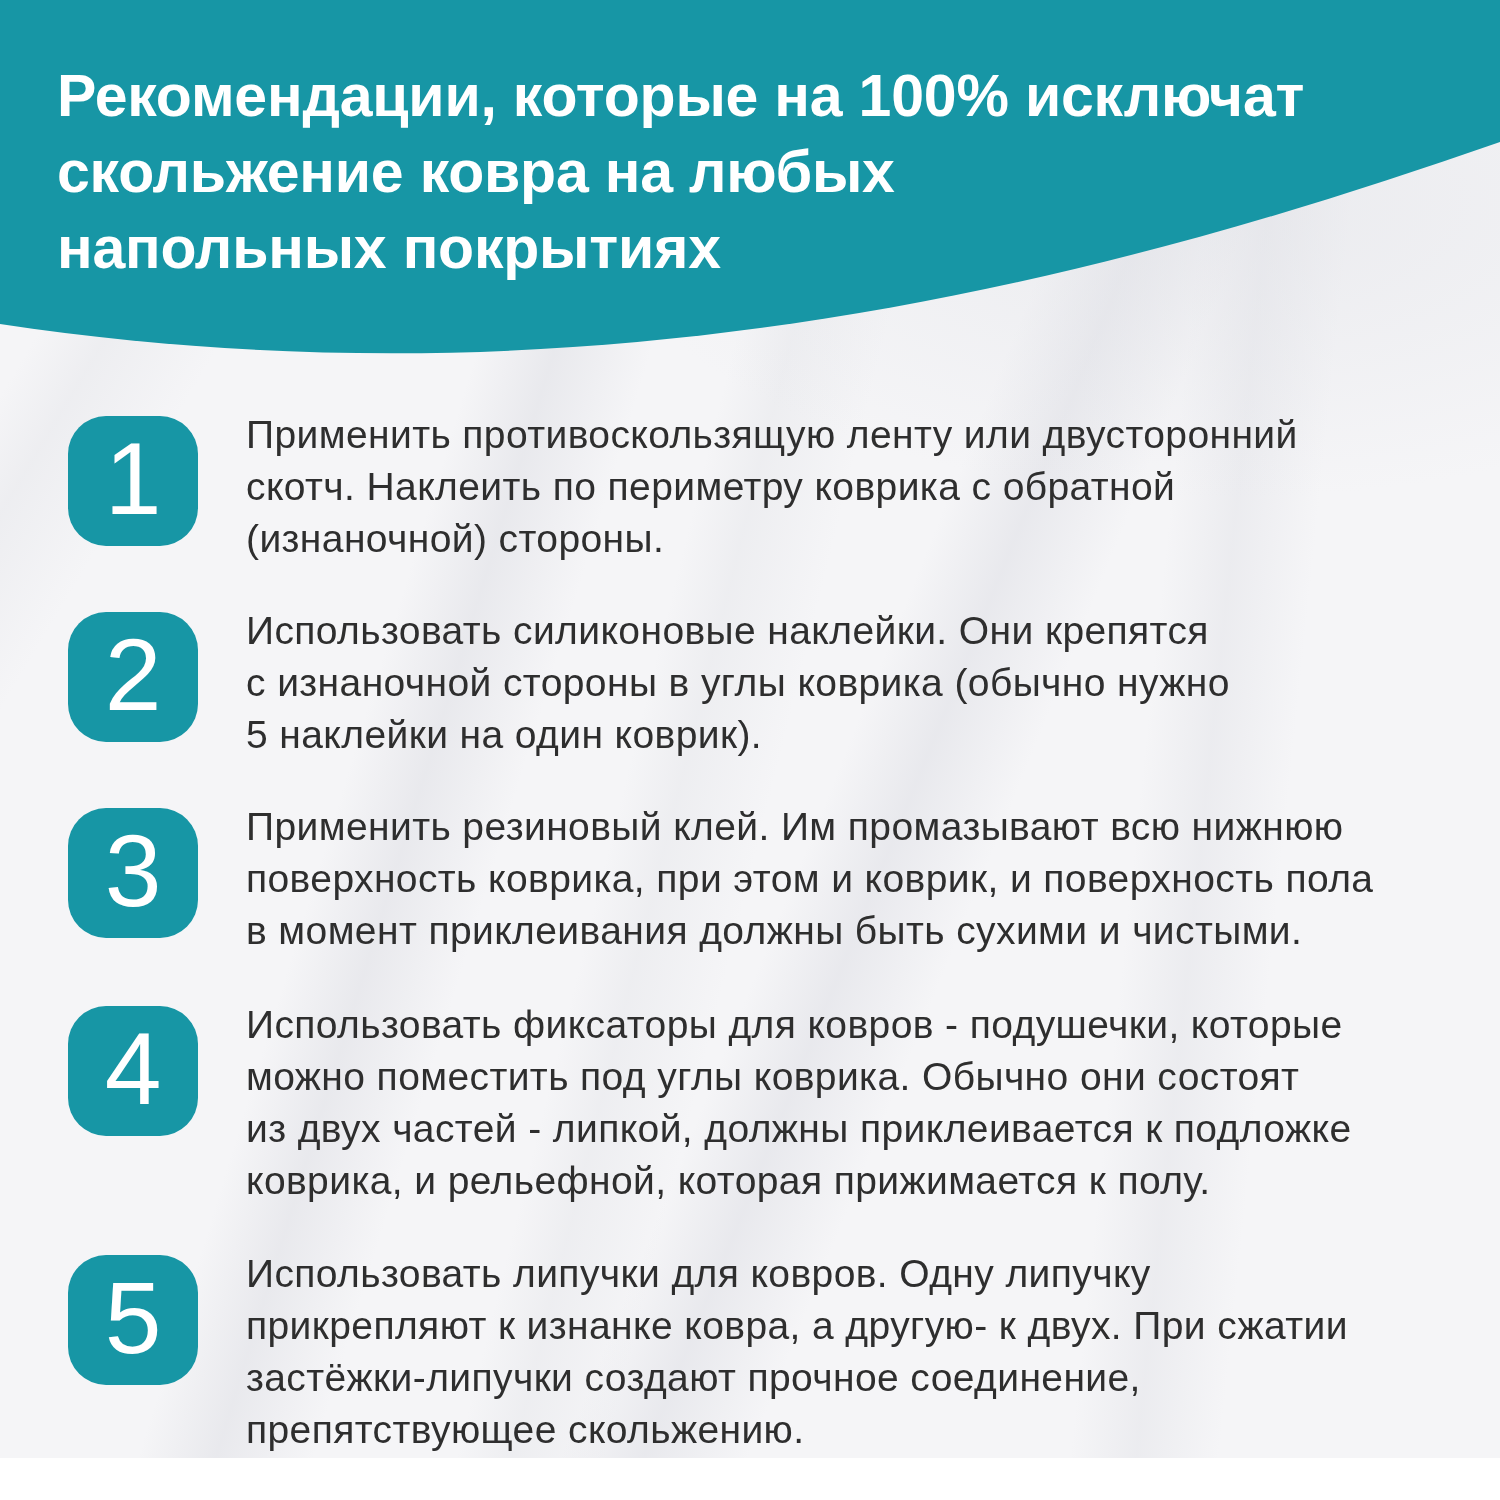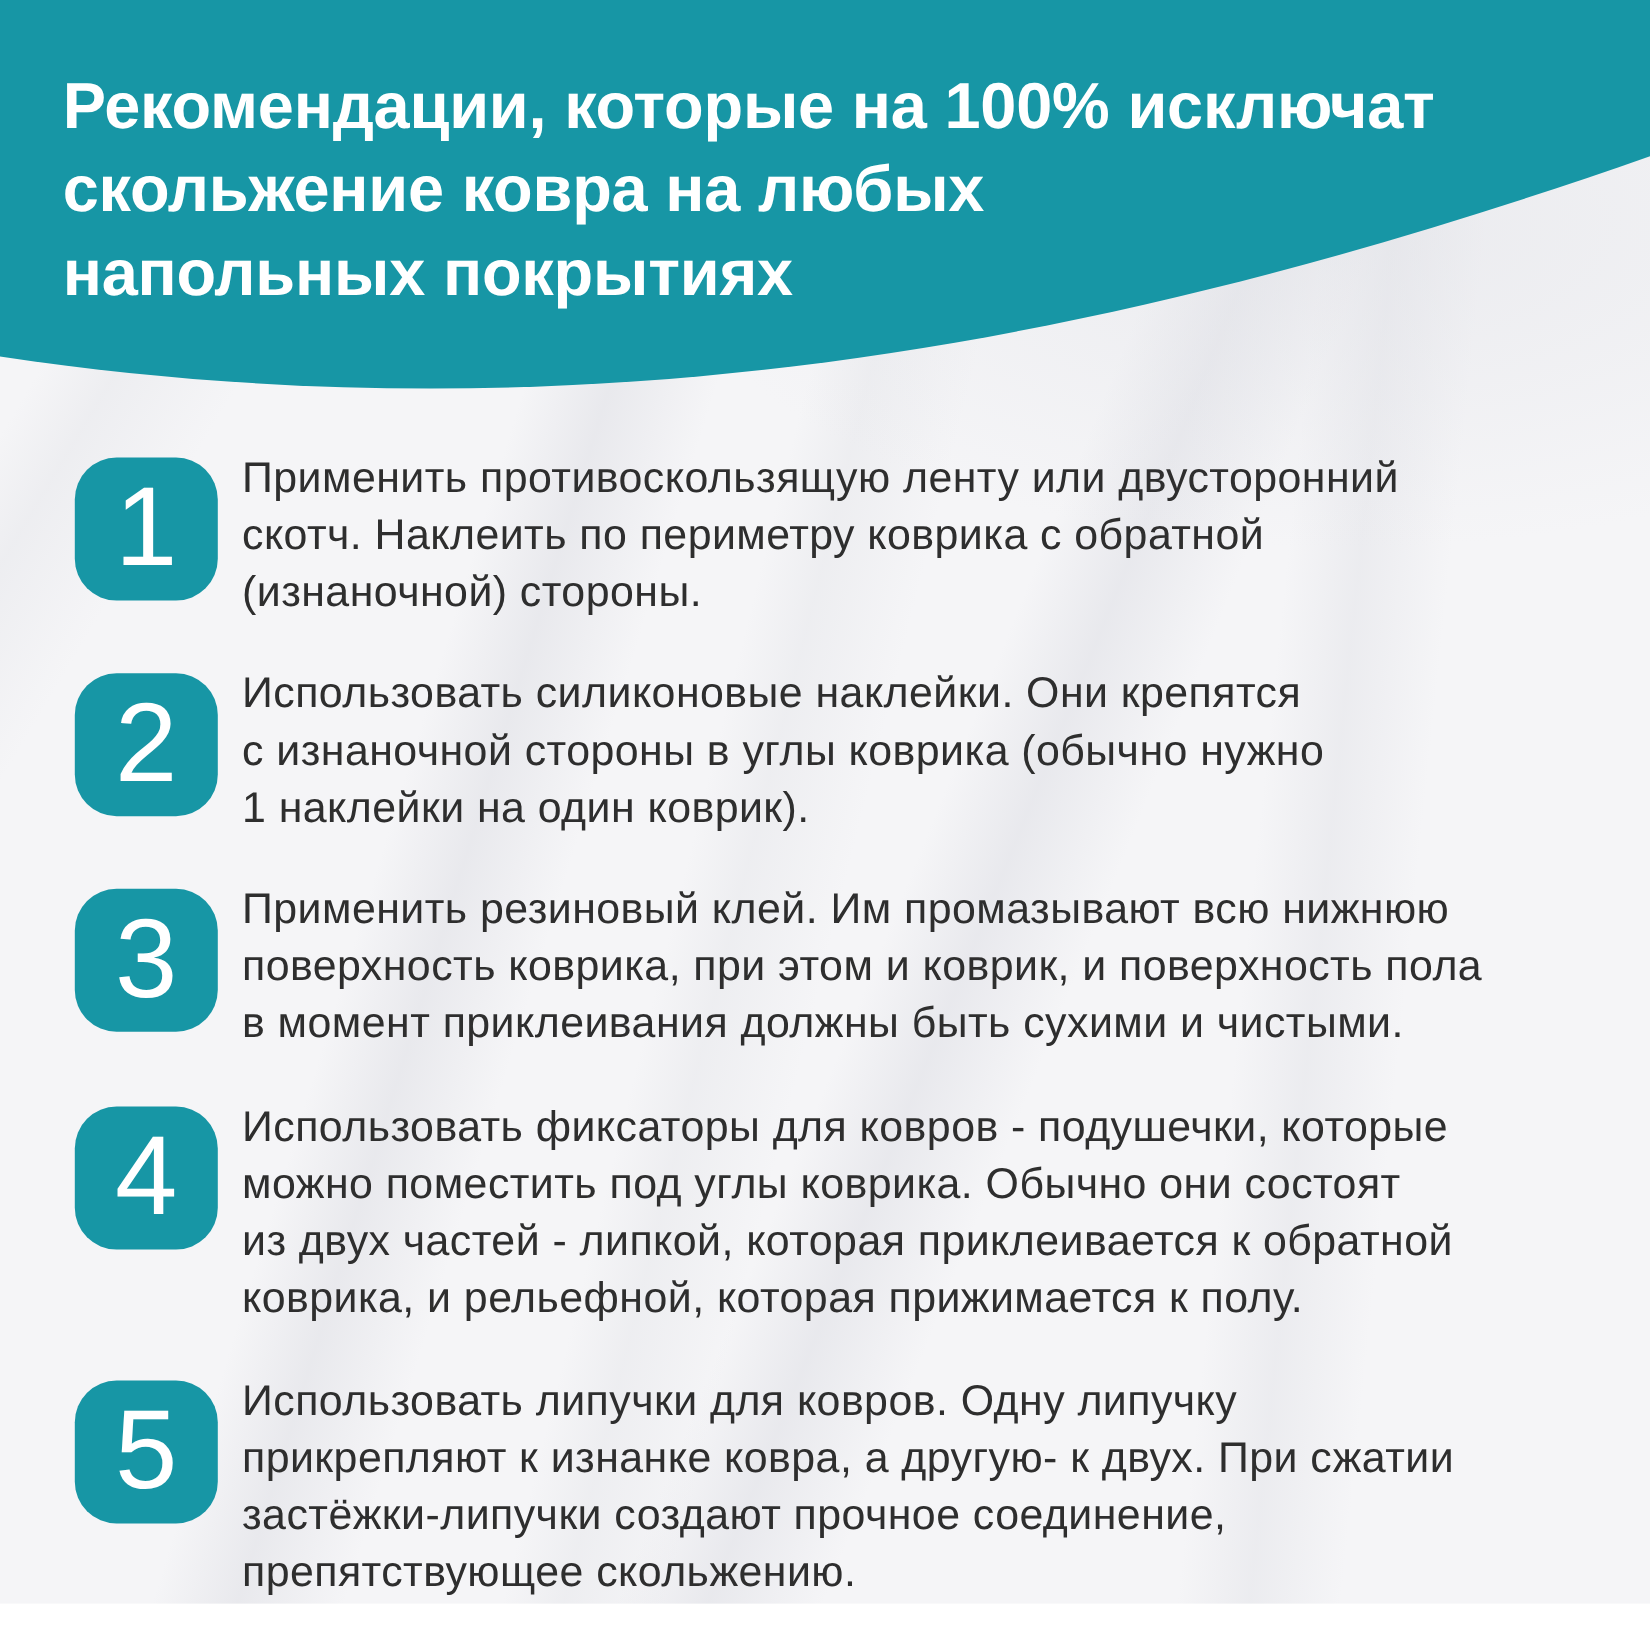--- a/index.html
+++ b/index.html
@@ -69,21 +69,21 @@
     display: flex;
     align-items: center;
     justify-content: center;
     font-size: 102px;
     font-weight: 300;
     line-height: 1;
     padding-bottom: 4px;
     box-sizing: border-box;
   }
   .txt {
-    margin-left: 22px;
+    margin-left: 48px;
     margin-top: -7px;
     width: 1240px;
     color: #2e2e2e;
     font-size: 39px;
     line-height: 52px;
     letter-spacing: 0.4px;
     white-space: pre-line;
   }
 </style>
 </head>
@@ -105,35 +105,35 @@
       <div class="num">1</div>
       <div class="txt">Применить противоскользящую ленту или двусторонний
 скотч. Наклеить по периметру коврика с обратной
 (изнаночной) стороны.</div>
     </div>
 
     <div class="item i2">
       <div class="num">2</div>
       <div class="txt">Использовать силиконовые наклейки. Они крепятся
 с изнаночной стороны в углы коврика (обычно нужно
-1 наклейки на один коврик).</div>
+5 наклейки на один коврик).</div>
     </div>
 
     <div class="item i3">
       <div class="num">3</div>
       <div class="txt">Применить резиновый клей. Им промазывают всю нижнюю
 поверхность коврика, при этом и коврик, и поверхность пола
 в момент приклеивания должны быть сухими и чистыми.</div>
     </div>
 
     <div class="item i4">
       <div class="num">4</div>
       <div class="txt">Использовать фиксаторы для ковров - подушечки, которые
 можно поместить под углы коврика. Обычно они состоят
-из двух частей - липкой, которая приклеивается к обратной
+из двух частей - липкой, должны приклеивается к подложке
 коврика, и рельефной, которая прижимается к полу.</div>
     </div>
 
     <div class="item i5">
       <div class="num">5</div>
       <div class="txt">Использовать липучки для ковров. Одну липучку
 прикрепляют к изнанке ковра, а другую- к двух. При сжатии
 застёжки-липучки создают прочное соединение,
 препятствующее скольжению.</div>
     </div>

